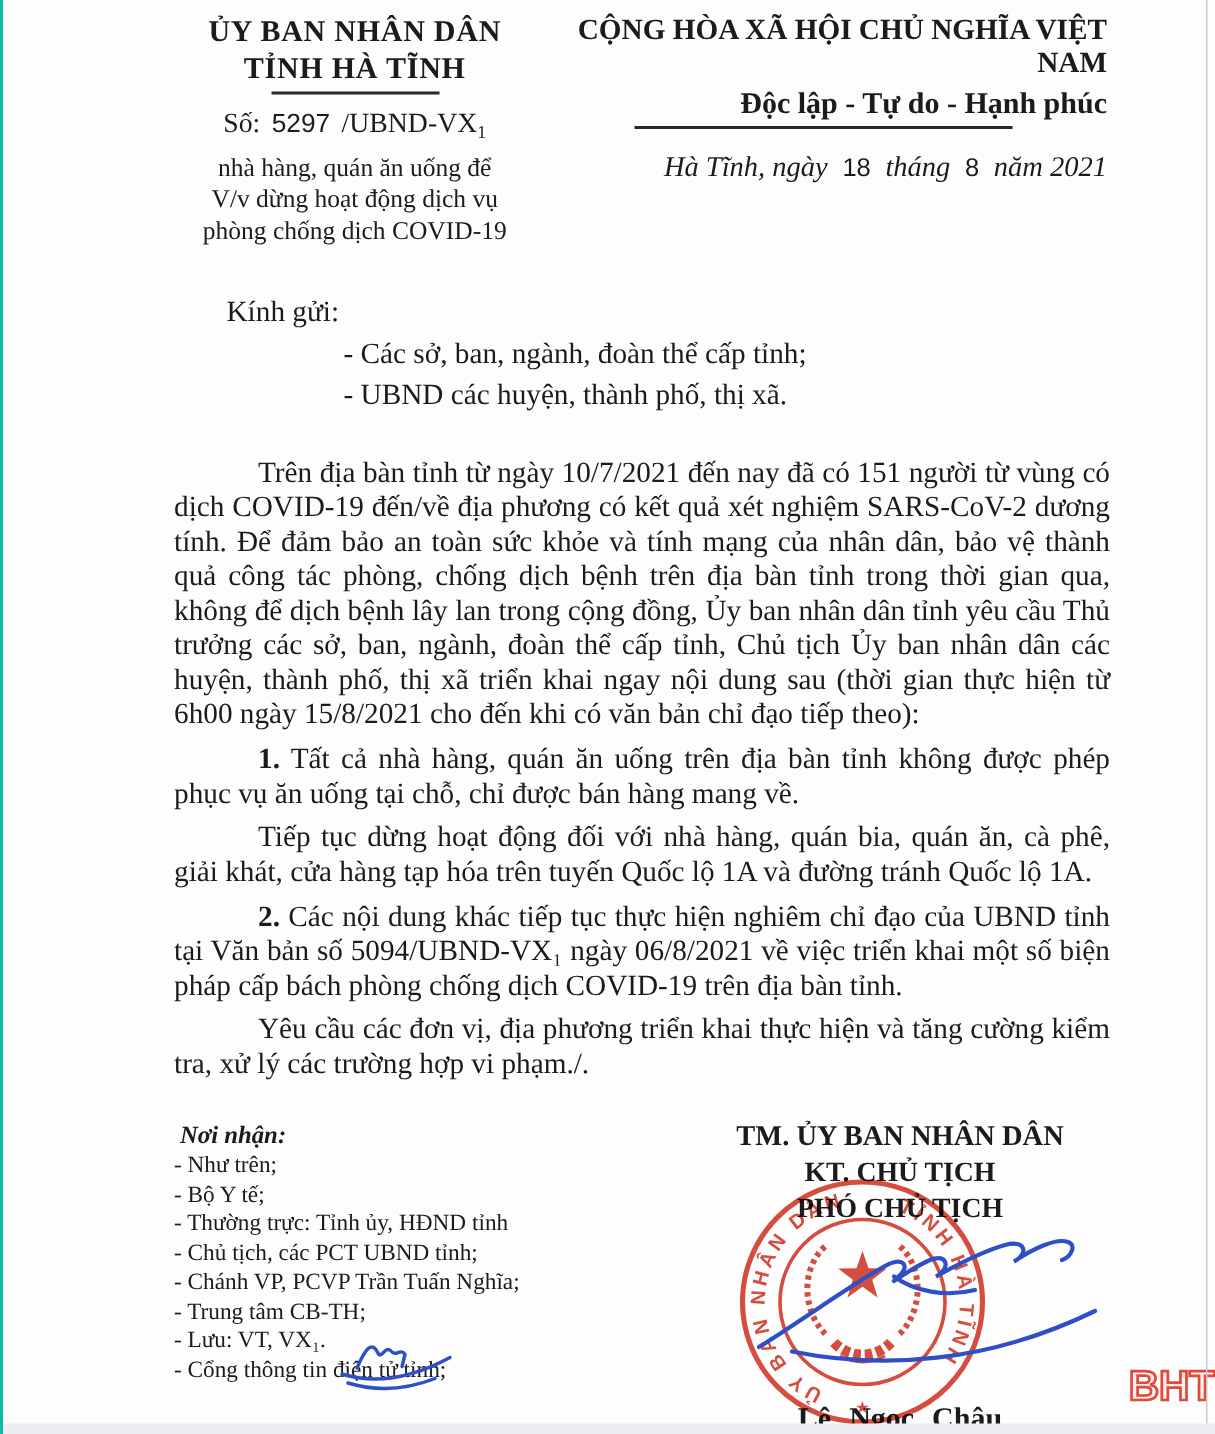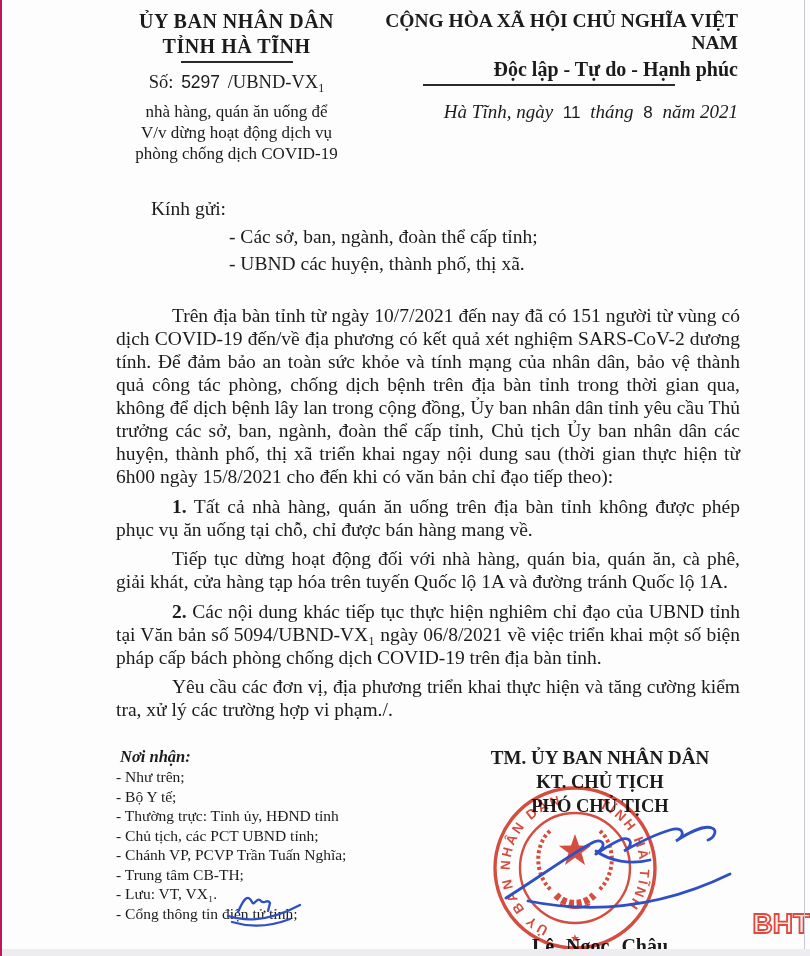--- a/index.html
+++ b/index.html
@@ -1,20 +1,20 @@
 <!DOCTYPE html>
 <html><head>
 <meta charset="utf-8">
 <style>
   html,body { margin:0; padding:0; background:#ffffff; }
   .page {
     position:relative; width:810px; height:956px; overflow:hidden;
     background:#fdfdfd; color:#1b1b1b;
     font-family:"Liberation Serif","DejaVu Serif",serif;
-    border-left:2px solid #be185d;
+    border-left:2px solid #14b8a6;
     box-sizing:border-box;
   }
   .edge-right { position:absolute; top:0; bottom:0; right:5px; width:1px; background:#c9c9d2; }
   .edge-bottom { position:absolute; left:0; right:0; bottom:0; height:7px; background:#ededf1; }
 
   
   .doc-header { display:flex; padding:10px 72px 0 112px; }
   .col-left  { width:245px; text-align:center; flex:none; }
   .col-right { flex:1; text-align:right; }
   .org-l1 { font-weight:bold; font-size:20px; letter-spacing:.5px; }
@@ -84,21 +84,21 @@
         <div>V/v dừng hoạt động dịch vụ</div>
         <div>phòng chống dịch COVID-19</div>
       </div>
     </div>
     <div class="col-right">
       <div class="nat-l1">CỘNG HÒA XÃ HỘI CHỦ NGHĨA VIỆT NAM</div>
       <div class="nat-l2">Độc lập - Tự do - Hạnh phúc</div>
       <div class="rule rule-nat"></div>
       <div class="date-line">
         <span class="it">Hà Tĩnh, ngày</span>
-        <span class="filled">11</span>
+        <span class="filled">18</span>
         <span class="it">tháng</span>
         <span class="filled">8</span>
         <span class="it">năm 2021</span>
       </div>
     </div>
   </header>
 
   <section class="salutation">
     <div class="kinh-gui">Kính gửi:</div>
     <div class="rec-lines">

